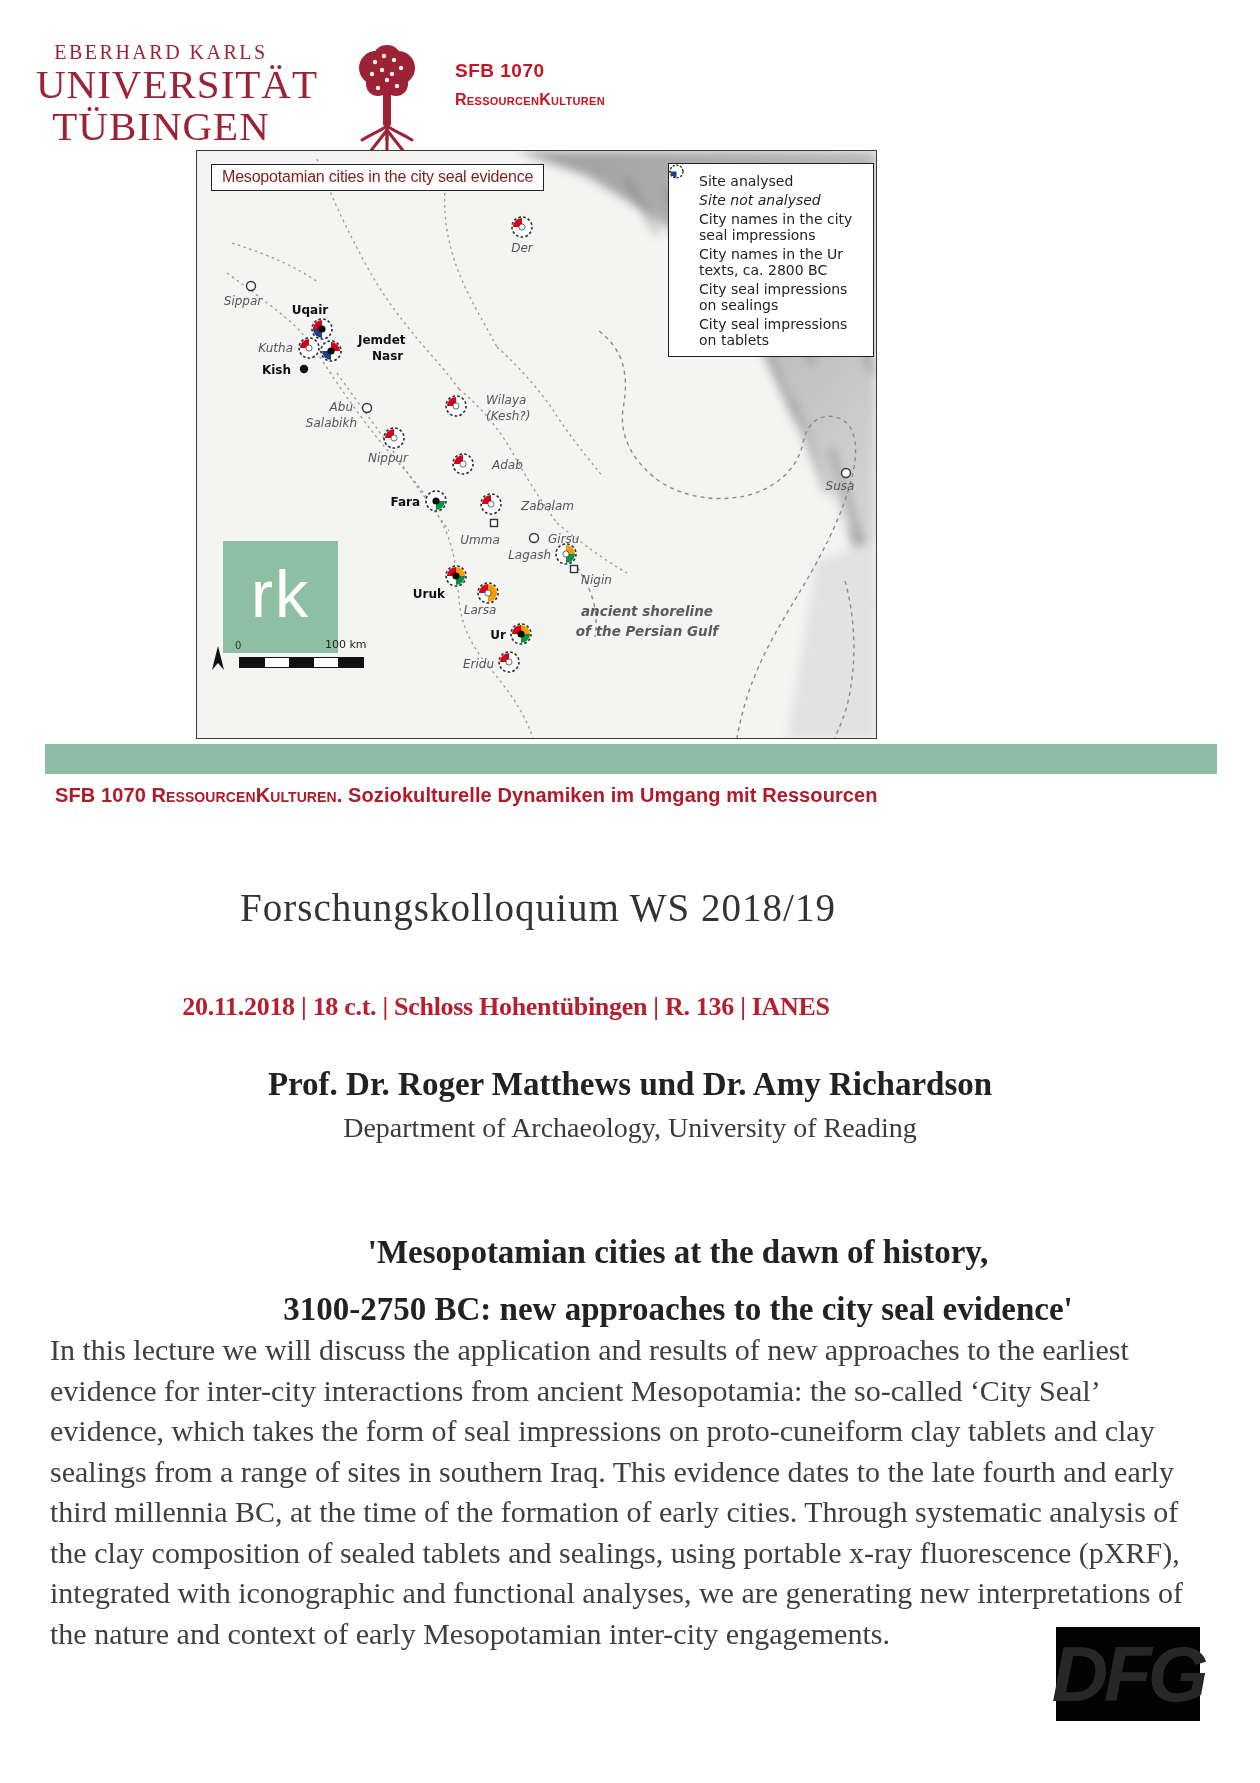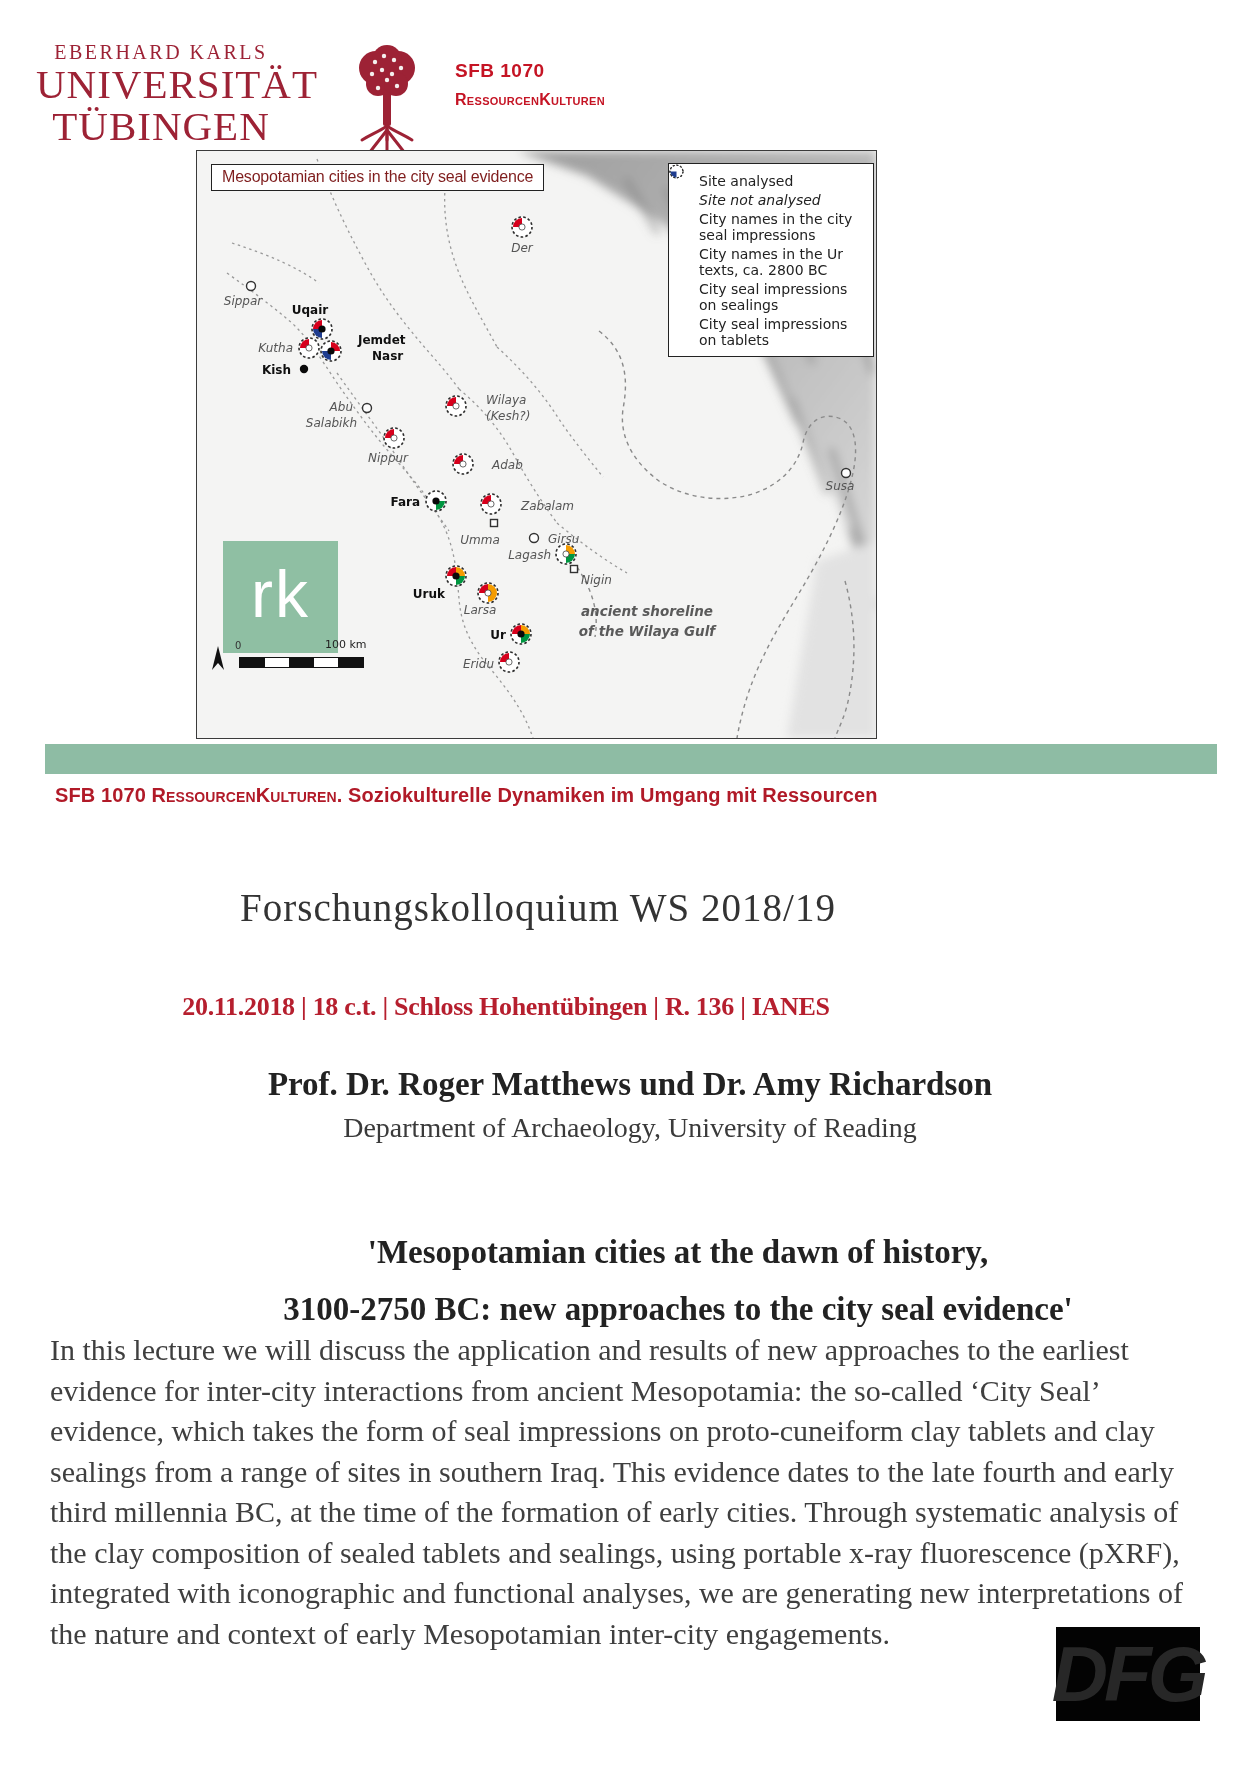--- a/index.html
+++ b/index.html
@@ -363,21 +363,21 @@
           <span class="lbl">City seal impressions on tablets</span>
         </div>
       </div>
 
     <div class="rk-box">
       <span>rk</span>
     </div>
 
     <div class="annotation">
       <div>ancient shoreline</div>
-      <div>of the Wilaya Gulf</div>
+      <div>of the Persian Gulf</div>
     </div>
 
     <div class="north-arrow">
       <svg width="14" height="26" viewBox="0 0 14 26">
         <polygon points="1,25 7,1 13,25 7,18" fill="#111"></polygon>
       </svg>
     </div>
     <div class="scale-zero">0</div>
     <div class="scale-label">100 km</div>
     <div class="scalebar"></div>

